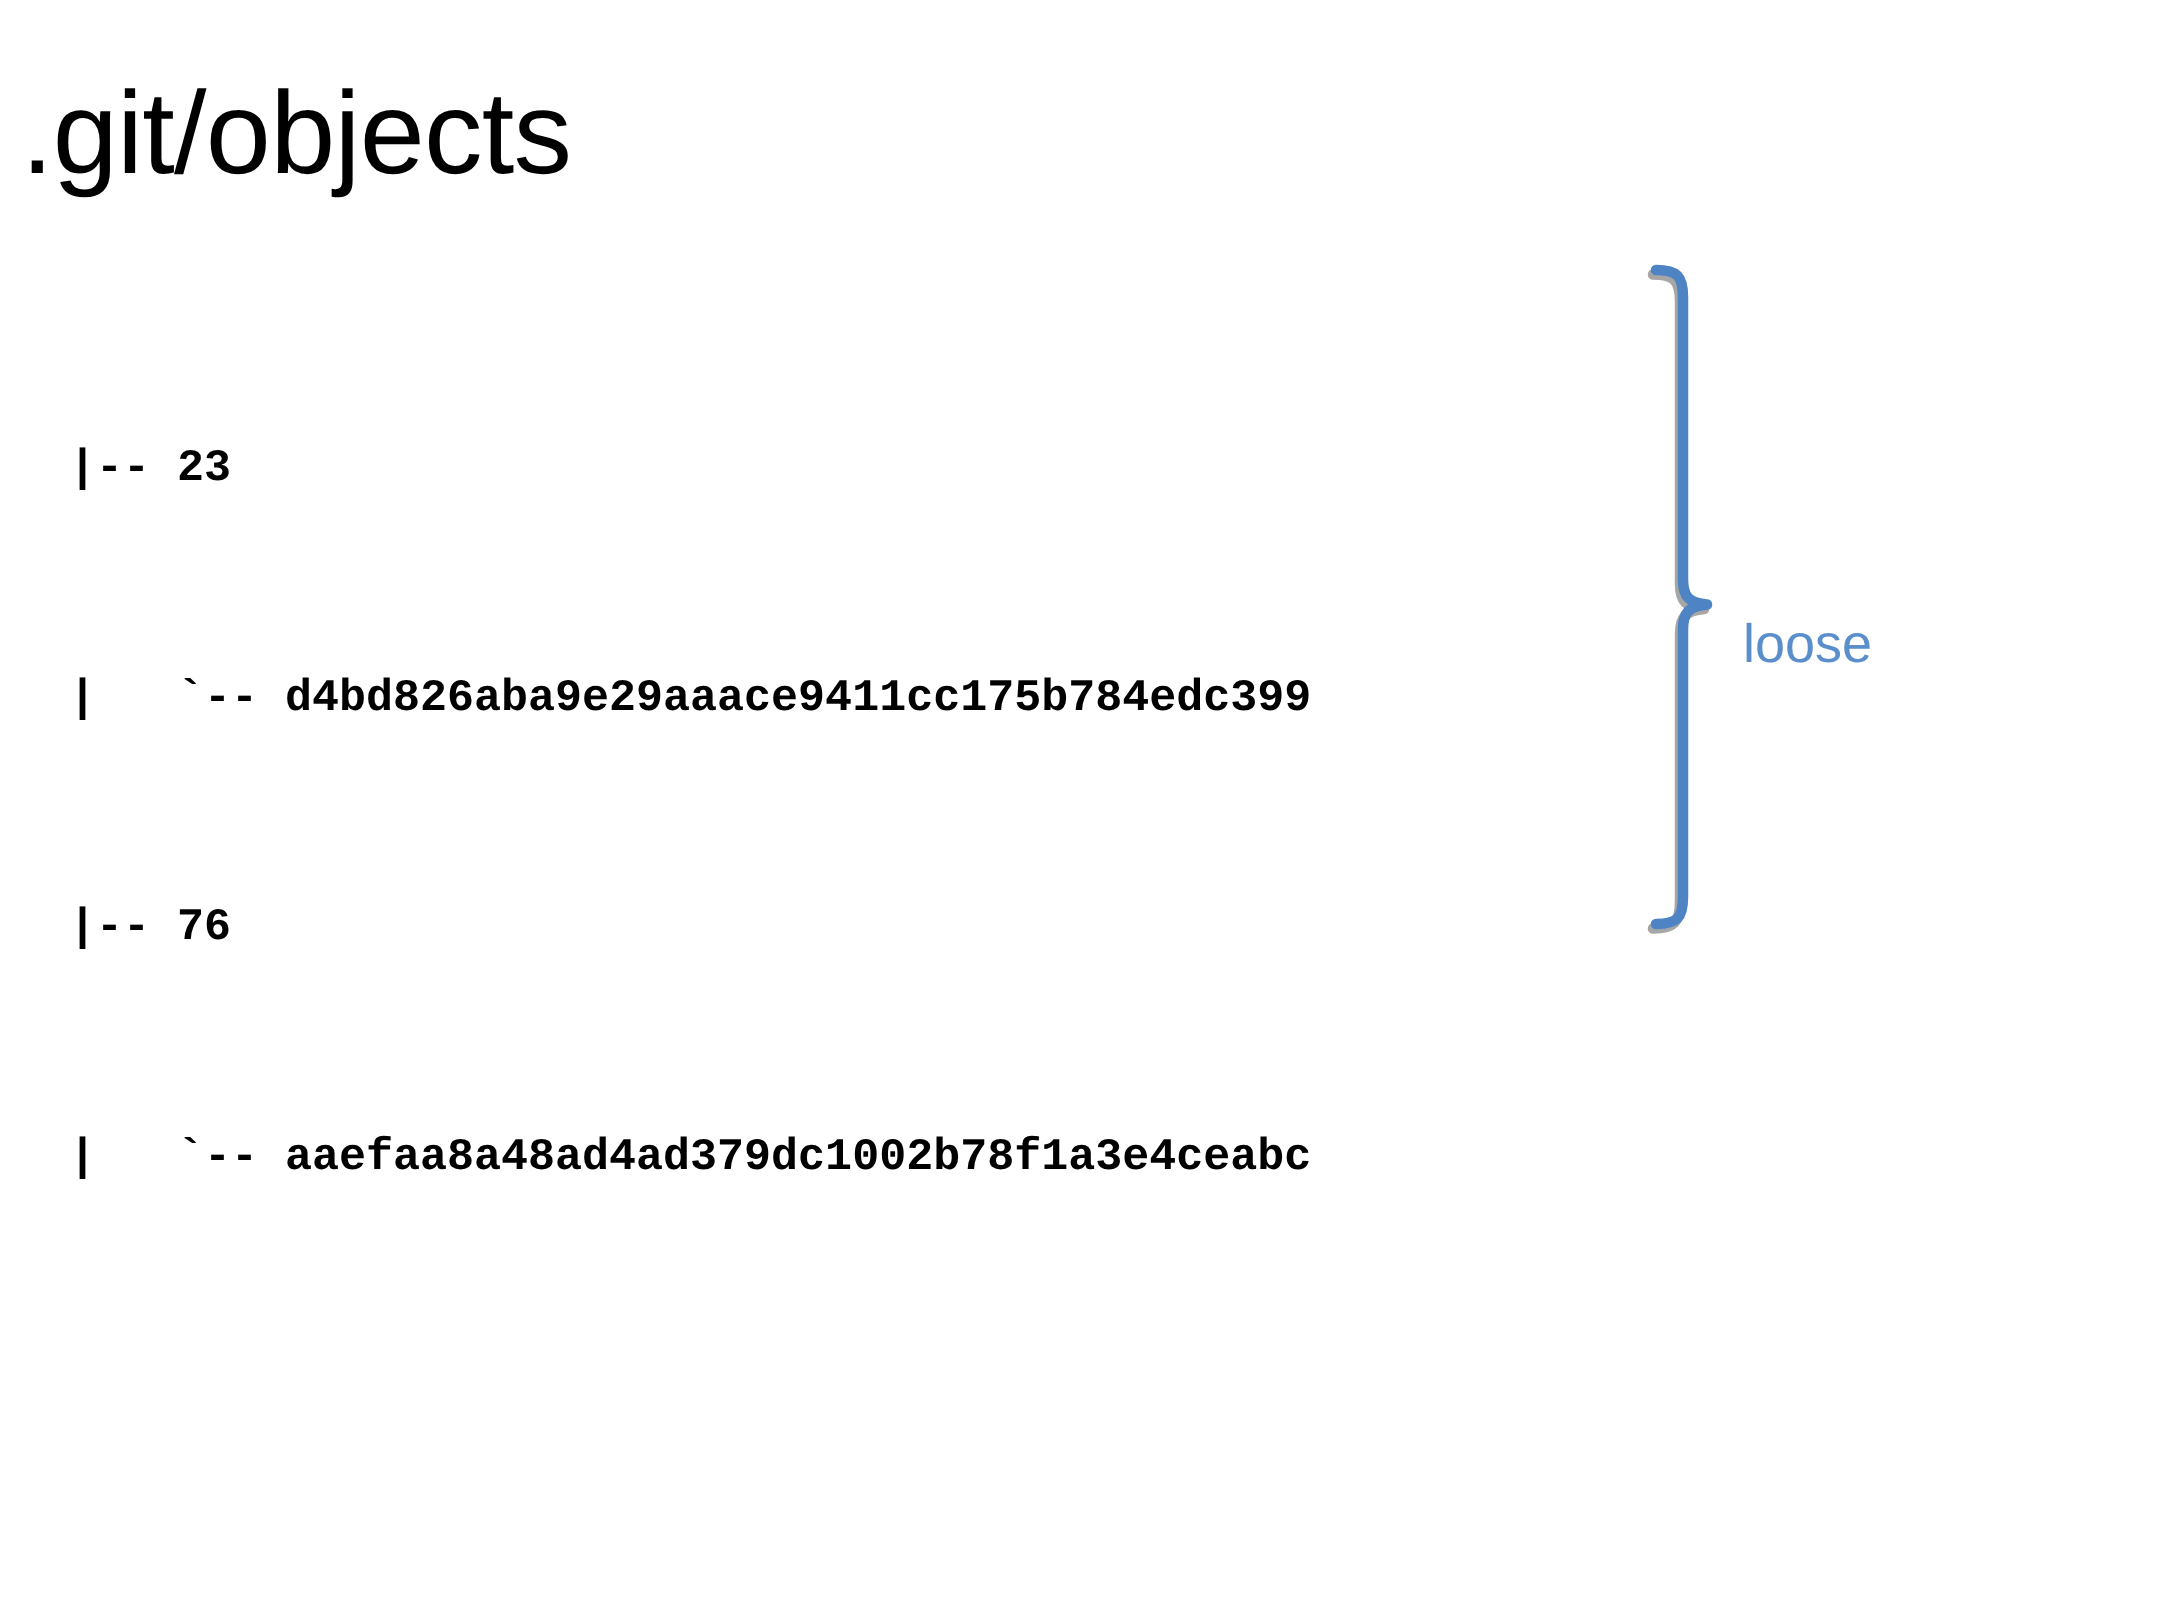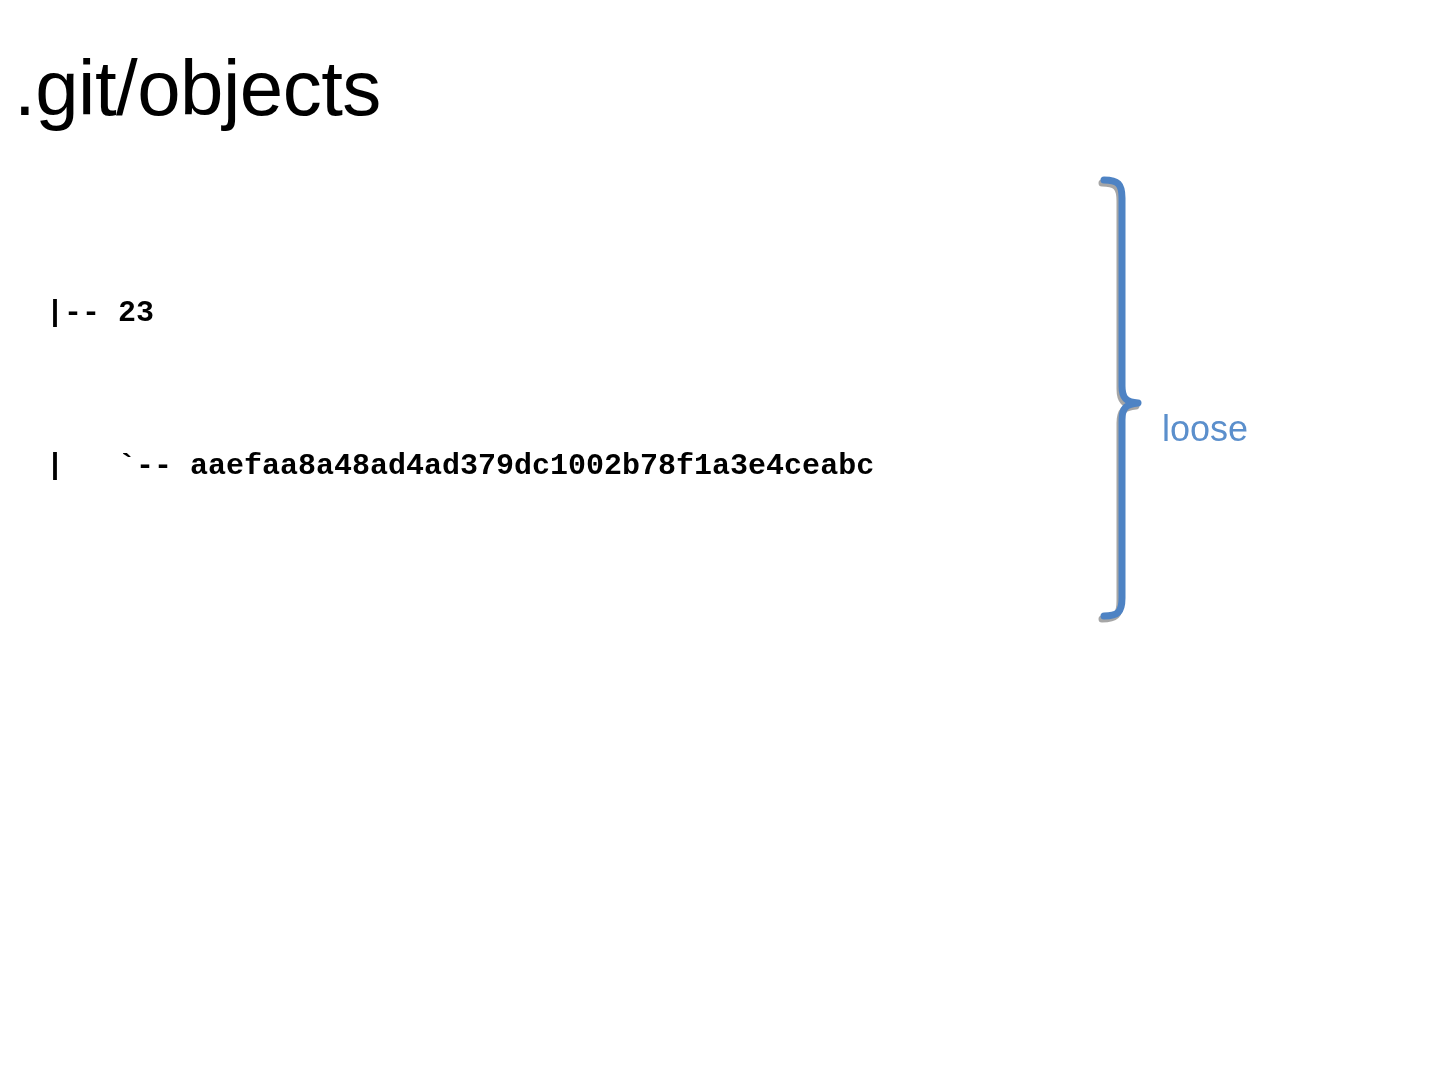--- a/index.html
+++ b/index.html
@@ -74,20 +74,22 @@
 </style>
 </head>
 <body>
 
 <div id="slide">
 
   <div id="slide-title">.git/objects</div>
 
   <div id="tree">
     <div class="tree-line">|-- 23</div>
+    <div class="tree-line">|   `-- d4bd826aba9e29aaace9411cc175b784edc399</div>
+    <div class="tree-line">|-- 76</div>
     <div class="tree-line">|   `-- aaefaa8a48ad4ad379dc1002b78f1a3e4ceabc</div>
     
     
     
     
     
     
     
   </div>
 

